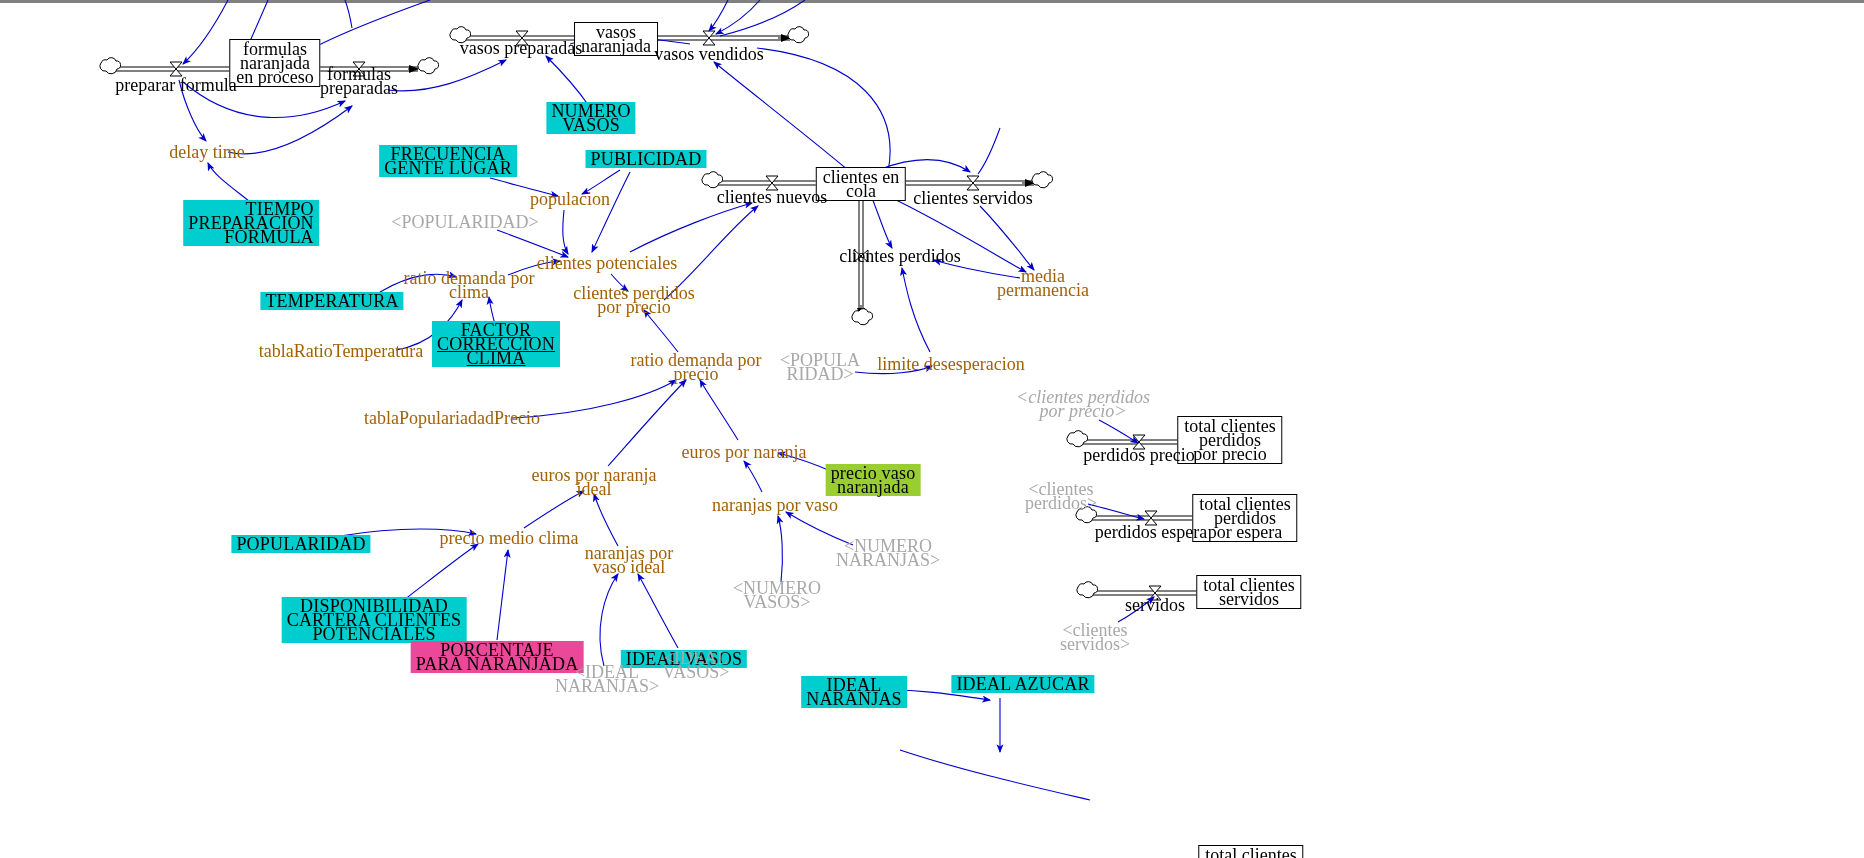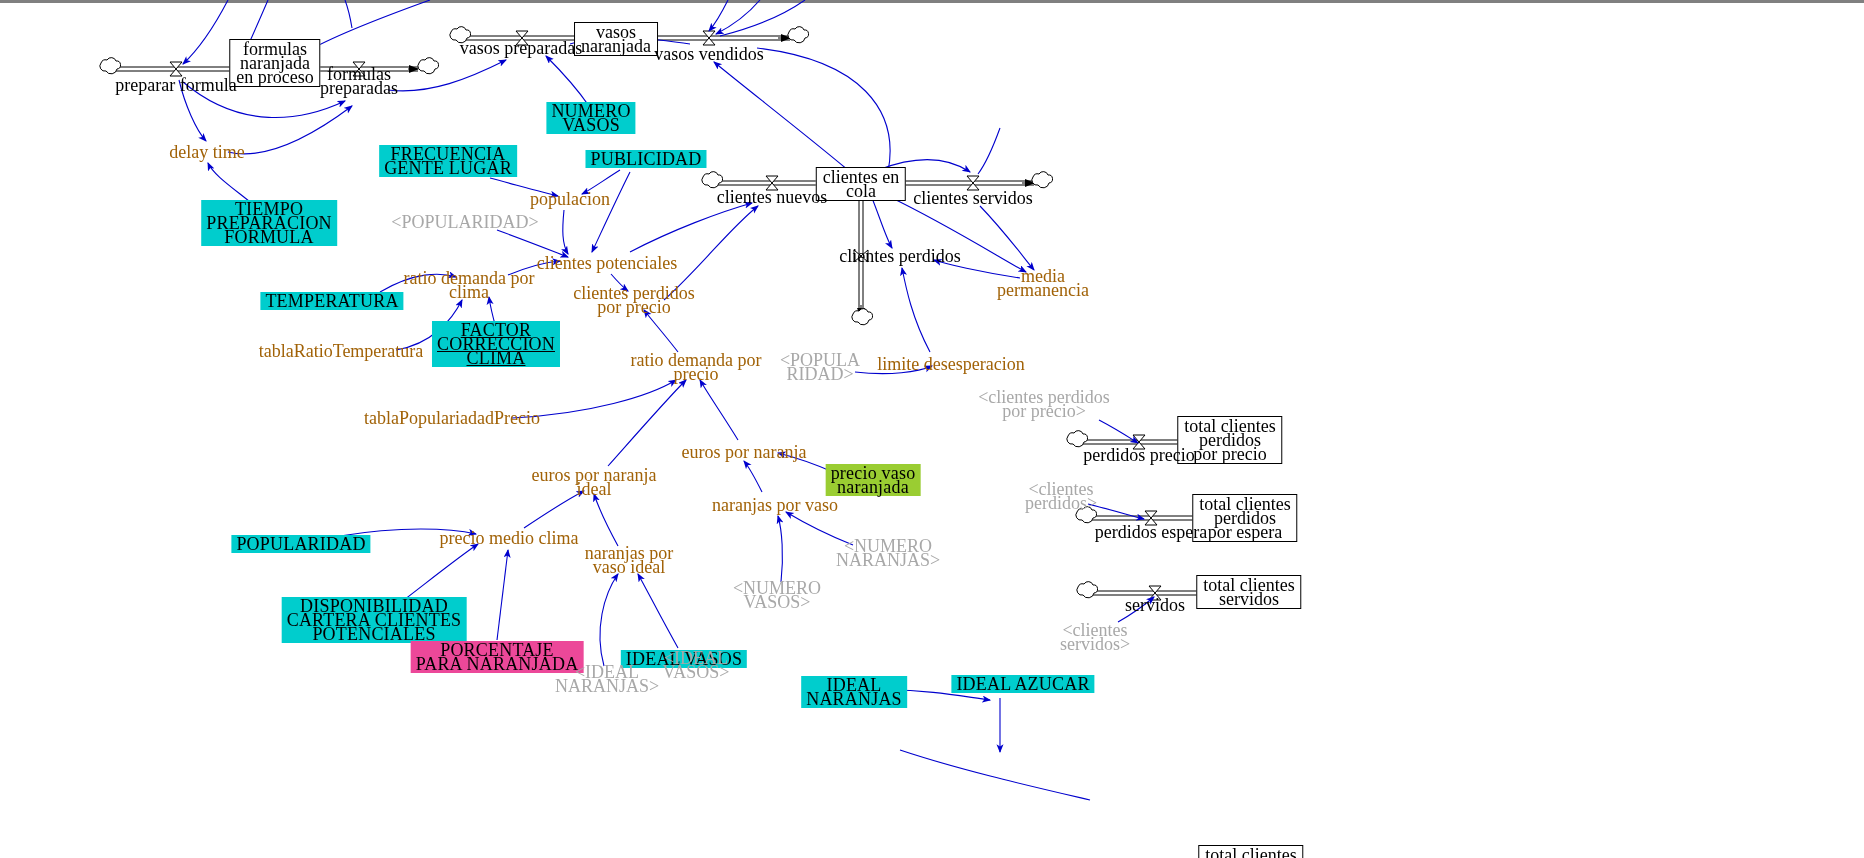--- a/index.html
+++ b/index.html
@@ -316,21 +316,21 @@
   <div class="node aux" style="left:775px; top:505px;">naranjas por vaso</div>
   <div class="node aux" style="left:509px; top:538px;">precio medio clima</div>
   <div class="node aux" style="left:629px; top:560px;">naranjas por
 vaso ideal</div>
 
   <div class="node constbox" style="left:591px; top:118px;">NUMERO
 VASOS</div>
   <div class="node constbox" style="left:448px; top:161px;">FRECUENCIA
 GENTE LUGAR</div>
   <div class="node constbox" style="left:646px; top:159px;">PUBLICIDAD</div>
-  <div class="node constbox" style="left:269px; top:223px;">TIEMPO
+  <div class="node constbox" style="left:251px; top:223px;text-align:right;">TIEMPO
 PREPARACION
 FORMULA</div>
   <div class="node constbox" style="left:332px; top:301px;">TEMPERATURA</div>
   <div class="node constbox" style="left:496px; top:344px;text-decoration:underline;">FACTOR
 CORRECCION
 CLIMA</div>
   <div class="node constbox green" style="left:863px; top:480px;margin-left:10px;">precio vaso
 naranjada</div>
   <div class="node constbox" style="left:301px; top:544px;">POPULARIDAD</div>
   <div class="node constbox" style="left:374px; top:620px;">DISPONIBILIDAD
@@ -347,20 +347,20 @@
   <div class="node shadow" style="left:820px; top:367px;">&lt;POPULA
 RIDAD&gt;</div>
   <div class="node shadow" style="left:888px; top:553px;">&lt;NUMERO
 NARANJAS&gt;</div>
   <div class="node shadow" style="left:777px; top:595px;">&lt;NUMERO
 VASOS&gt;</div>
   <div class="node shadow" style="left:607px; top:679px;">&lt;IDEAL
 NARANJAS&gt;</div>
   <div class="node shadow" style="left:696px; top:665px;">&lt;IDEAL
 VASOS&gt;</div>
-  <div class="node shadow" style="left:1044px; top:404px;">&lt;clientes perdidos
+  <div class="node shadow" style="left:1083px; top:404px;font-style:italic;">&lt;clientes perdidos
 por precio&gt;</div>
   <div class="node shadow" style="left:1061px; top:496px;">&lt;clientes
 perdidos&gt;</div>
   <div class="node shadow" style="left:1095px; top:637px;">&lt;clientes
 servidos&gt;</div>
 
 </div>
 
 </body></html>

